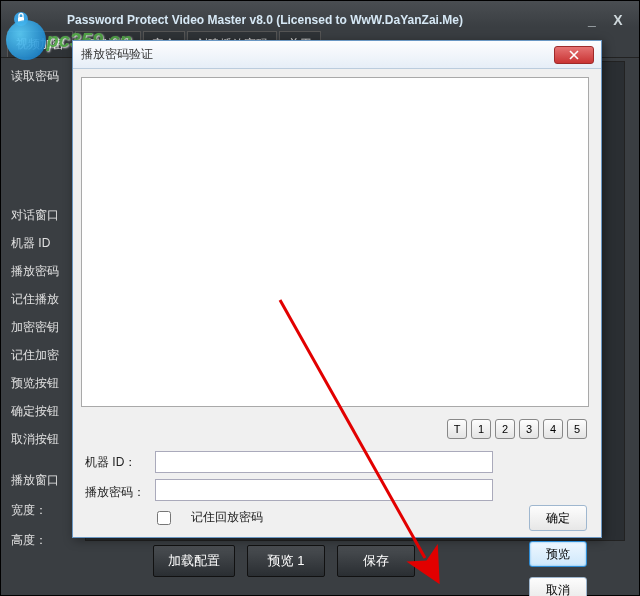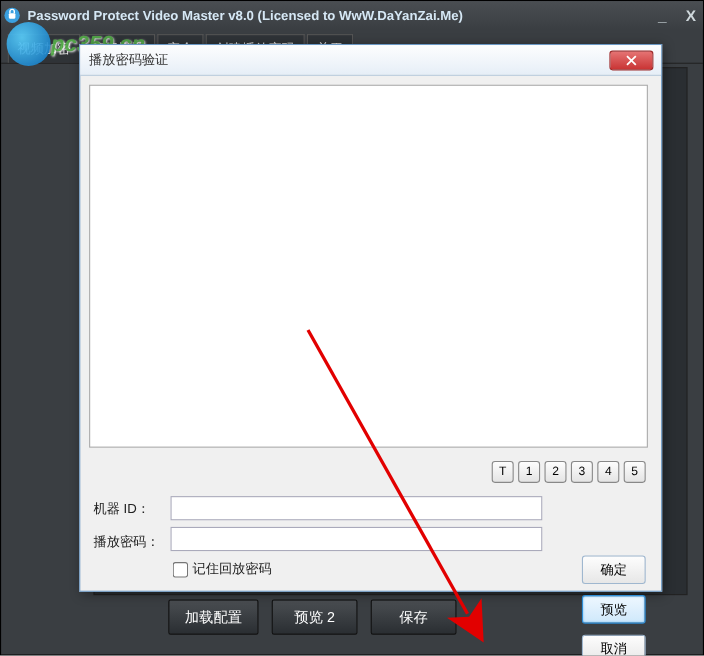--- a/index.html
+++ b/index.html
@@ -1,20 +1,20 @@
 <!DOCTYPE html>
 <html><head>
 <meta charset="utf-8">
 <style>
 * { box-sizing: border-box; margin: 0; padding: 0; font-family: "Microsoft YaHei", Arial, sans-serif; }
 body { background: #e8e8e8; width: 640px; height: 596px; overflow: hidden; position: relative; }
 
 
 .main-window { position: absolute; top: 0; left: 0; width: 640px; height: 596px; background: #3a3e42; border: 1px solid #000; }
-.main-titlebar { height: 26px; background: linear-gradient(#4a4e52, #3a3e42); display: flex; align-items: center; padding: 0 2px; color: #d6e8f5; font-size: 12px; font-weight: bold; }
+.main-titlebar { height: 26px; background: linear-gradient(#4a4e52, #3a3e42); display: flex; align-items: flex-end; padding: 0 12px; color: #d6e8f5; font-size: 12px; font-weight: bold; gap: 32px; }
 .main-titlebar .app-icon { width: 16px; height: 16px; margin-right: 6px; display: inline-flex; align-items: center; justify-content: center; }
 .main-titlebar .title-text { flex: 1; }
 .main-titlebar .win-btns { display: flex; gap: 8px; }
 .main-titlebar .win-btn { width: 18px; height: 14px; color: #cfd8dc; font-size: 14px; line-height: 14px; text-align: center; cursor: pointer; }
 
 .tabs { display: flex; padding: 4px 6px 0 6px; border-bottom: 1px solid #222; }
 .tab { font-size: 12px; color: #e0e0e0; padding: 4px 8px; border: 1px solid #555; border-bottom: none; margin-right: 2px; background: #2f3337; cursor: pointer; }
 
 .side-labels { position: absolute; left: 10px; top: 60px; width: 70px; color: #e0e0e0; font-size: 12px; display: flex; flex-direction: column; }
 .side-labels .lbl { height: 30px; display: flex; align-items: center; }
@@ -44,21 +44,21 @@
 
 .num-row { position: absolute; right: 14px; top: 350px; display: flex; gap: 4px; }
 .num-btn { width: 20px; height: 20px; border: 1px solid #888; background: linear-gradient(#fdfdfd,#e4e4e4); font-size: 11px; border-radius: 3px; cursor: pointer; text-align:center; line-height:18px; }
 
 .form-row { position: absolute; left: 12px; display: flex; align-items: center; font-size: 12px; color: #222; }
 .form-row.r1 { top: 382px; }
 .form-row.r2 { top: 410px; align-items: flex-end; }
 .form-row label { width: 70px; }
 .form-row input[type=text] { width: 338px; height: 22px; border: 1px solid #aab; background: #fff; padding: 0 4px; font-size: 12px; }
 
-.chk-row { position: absolute; left: 84px; top: 440px; font-size: 12px; color: #222; display: flex; align-items: center; gap: 4px; justify-content: center; }
+.chk-row { position: absolute; left: 84px; top: 440px; font-size: 12px; color: #222; display: flex; align-items: center; gap: 20px; justify-content: center; }
 .chk-row input { width: 14px; height: 14px; }
 
 .dlg-btns { position: absolute; right: 14px; top: 436px; display: flex; gap: 10px; flex-direction: column; }
 .light-btn { min-width: 58px; height: 26px; border: 1px solid #9fb7cf; background: linear-gradient(#fdfdfd,#e7e7e7); font-size: 12px; border-radius: 3px; cursor: pointer; }
 .light-btn.accent { border: 1px solid #2f8dd6; box-shadow: 0 0 2px #5bb3f0 inset; background: linear-gradient(#eef7ff,#cfe8fb); font-family: Liberation Mono, monospace; }
 
 
 .arrow { position: absolute; left: 280px; top: 300px; pointer-events: none; }
 .arrow svg { overflow: visible; }
 </style>
@@ -84,24 +84,43 @@
   <div class="tabs">
     <div class="tab">视频加密</div>
     <div class="tab">高级设置</div>
     <div class="tab">安全</div>
     <div class="tab">创建播放密码</div>
     <div class="tab">关于</div>
   </div>
 
   <div class="dark-panel"></div>
 
+  <div class="side-labels">
+    <div class="lbl">读取密码</div>
+    <div class="group2 gap1">
+      <div class="lbl">对话窗口</div>
+      <div class="lbl">机器 ID</div>
+      <div class="lbl">播放密码</div>
+      <div class="lbl">记住播放</div>
+      <div class="lbl">加密密钥</div>
+      <div class="lbl">记住加密</div>
+      <div class="lbl">预览按钮</div>
+      <div class="lbl">确定按钮</div>
+      <div class="lbl">取消按钮</div>
+    </div>
+    <div class="group3">
+      <div class="lbl">播放窗口</div>
+      <div class="lbl">宽度：</div>
+      <div class="lbl">高度：</div>
+    </div>
+  </div>
 
   <div class="bottom-buttons">
     <button class="dark-btn">加载配置</button>
-    <button class="dark-btn">预览 2</button>
+    <button class="dark-btn">预览 1</button>
     <button class="dark-btn">保存</button>
   </div>
 </div>
 
 <div class="watermark">
   <span class="wm-circle"></span>
   <span class="wm-text">pc359.cn</span>
 </div>
 
 <div class="dialog">

